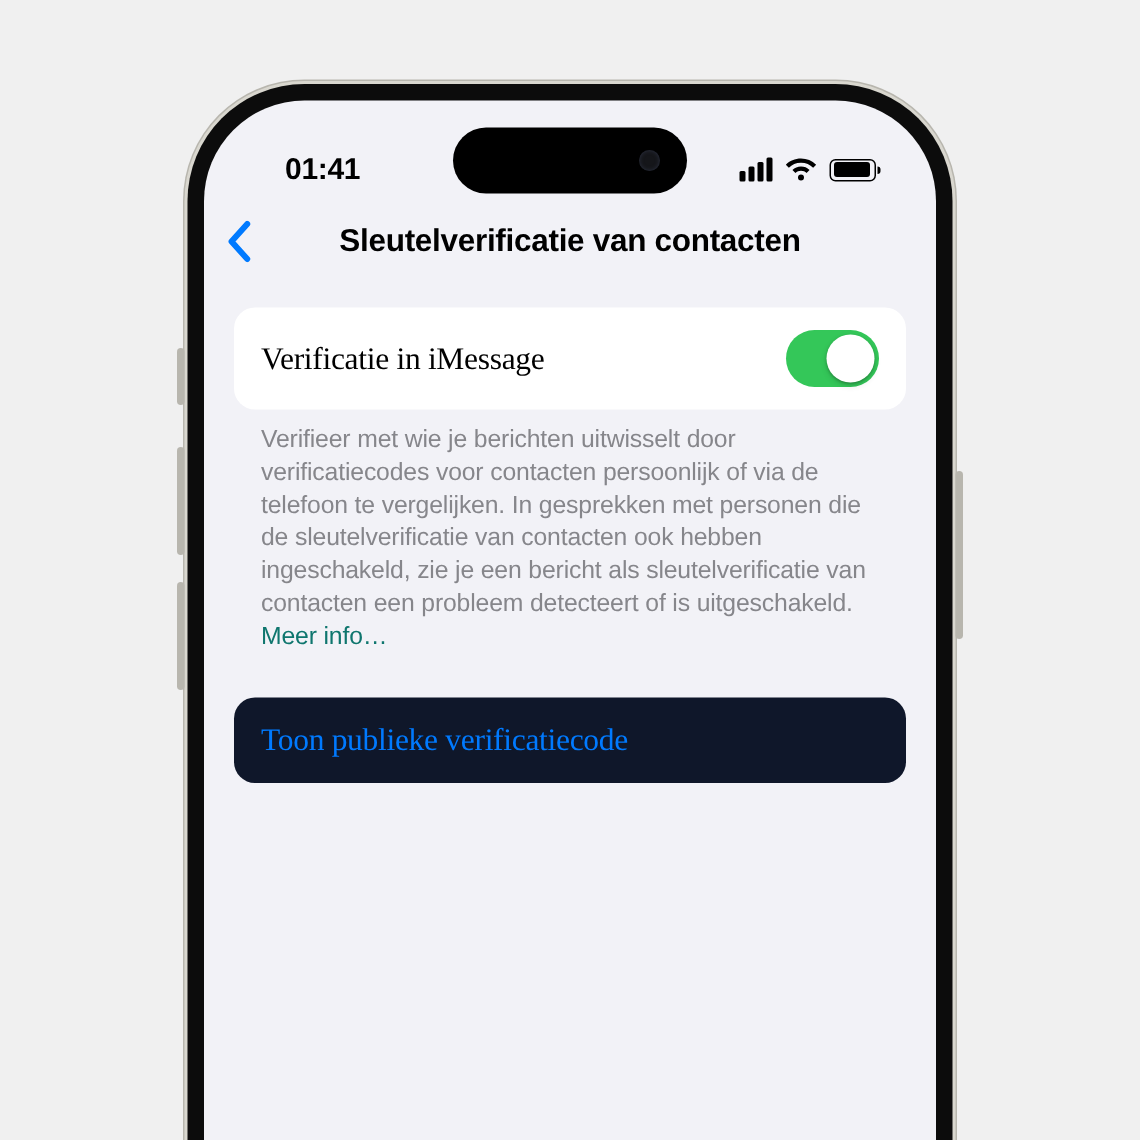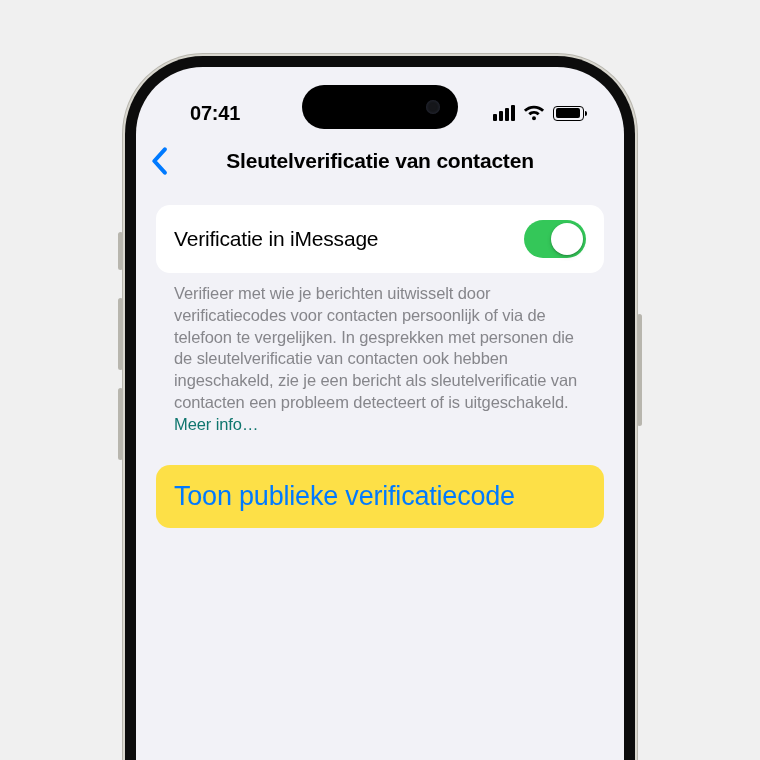--- a/index.html
+++ b/index.html
@@ -101,20 +101,21 @@
       color: #000;
       padding: 4px 34px;
       letter-spacing: -0.2px;
     }
     
     .content { padding: 16px 20px 0; }
     .cell {
       background: #fff;
       border-radius: 14px;
       padding: 15px 18px;
+      font-family: Liberation Serif, serif;
     }
     .row-toggle {
       display: flex;
       align-items: center;
       justify-content: space-between;
     }
     .row-toggle .label { font-size: 21px; color: #000; letter-spacing: -0.2px; }
     .toggle {
       width: 62px; height: 38px; background: #34c759; border-radius: 20px; position: relative;
     }
@@ -125,40 +126,40 @@
     .footer {
       font-size: 16.5px;
       line-height: 1.32;
       color: #86868b;
       padding: 10px 18px 0;
       letter-spacing: -0.1px;
     }
     .footer a { color: #0f766e; text-decoration: none; }
     .group2 { margin-top: 30px; }
     .link-row {
-      background:#fde047; border-radius:14px; padding: 16px 18px;
-      font-size: 27px; color:#007aff; letter-spacing:-0.2px;
+      background:#0f172a; border-radius:14px; padding: 16px 18px;
+      font-size: 21px; color:#007aff; letter-spacing:-0.2px;
     }
   </style>
 </head>
 <body>
 
 <div class="phone">
   <div class="btn-side btn-left-1"></div>
   <div class="btn-side btn-left-2"></div>
   <div class="btn-side btn-left-3"></div>
   <div class="btn-side btn-right"></div>
 
   <div class="screen">
     <div class="notch">
       <div class="cam"></div>
     </div>
 
     <div class="status">
-      <div class="status-time">07:41</div>
+      <div class="status-time">01:41</div>
       <div class="status-icons">
         <div class="bars">
             <span></span>
             <span></span>
             <span></span>
             <span></span>
           </div>
         <div class="wifi">
           <svg width="22" height="16" viewBox="0 0 22 16">
               <path fill="#000" d="M11 13.8a2 2 0 1 0 0 4 2 2 0 0 0 0-4zm0-5.3c-2.2 0-4.2.9-5.7 2.3l2 2c1-.9 2.3-1.5 3.7-1.5s2.8.6 3.7 1.5l2-2A8.2 8.2 0 0 0 11 8.5zm0-5.3C7 3.2 3.4 4.8.9 7.3l2 2C4.9 7.3 7.8 6 11 6s6.1 1.3 8.1 3.3l2-2A14.5 14.5 0 0 0 11 3.2z" transform="translate(0 -2.5)"></path>

